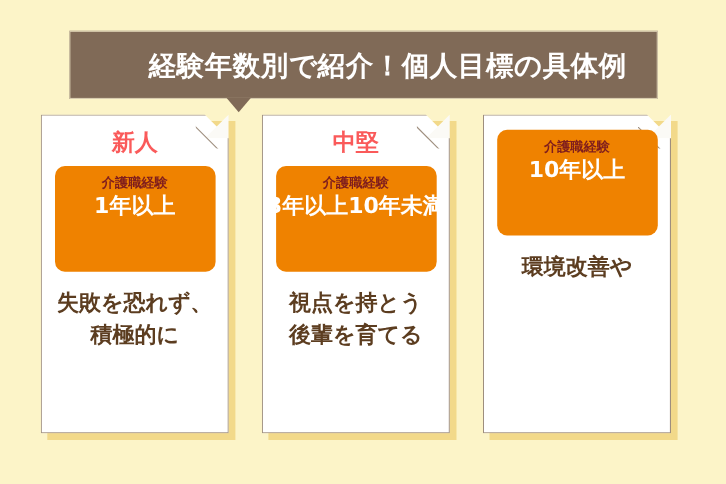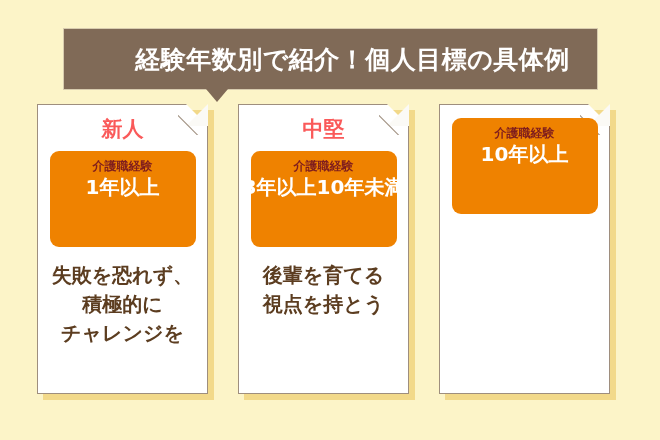--- a/index.html
+++ b/index.html
@@ -216,57 +216,57 @@
         <div class="card-title">新人</div>
         <div class="exp-box">
           <div class="exp-label">介護職経験</div>
           <div class="exp-values">
             <div class="exp-value">1年以上</div>
           </div>
         </div>
         <div class="card-message">
           <span class="msg-line">失敗を恐れず、</span>
           <span class="msg-line">積極的に</span>
-          <span class="msg-line">チャレンジを</span>
         </div>
       </div>
     </div>
 
     <div class="card-wrap c1">
       <div class="card-shadow"></div>
       <div class="card"></div>
       <div class="fold-tab"></div>
       <div class="fold-line"></div>
       <div class="card-inner">
         <div class="card-title">中堅</div>
         <div class="exp-box">
           <div class="exp-label">介護職経験</div>
           <div class="exp-values">
             <div class="exp-value">3年以上</div>
             <div class="exp-value">10年未満</div>
           </div>
         </div>
         <div class="card-message">
+          <span class="msg-line">視点を持とう</span>
           <span class="msg-line">後輩を育てる</span>
-          <span class="msg-line">視点を持とう</span>
         </div>
       </div>
     </div>
 
     <div class="card-wrap c2">
       <div class="card-shadow"></div>
       <div class="card"></div>
       <div class="fold-tab"></div>
       <div class="fold-line"></div>
       <div class="card-inner">
         <div class="exp-box">
           <div class="exp-label">介護職経験</div>
           <div class="exp-values">
             <div class="exp-value">10年以上</div>
           </div>
         </div>
         <div class="card-message">
+          <span class="msg-line">環境改善や</span>
         </div>
       </div>
     </div>
 
   </div>
 </div>
 
 </body></html>

